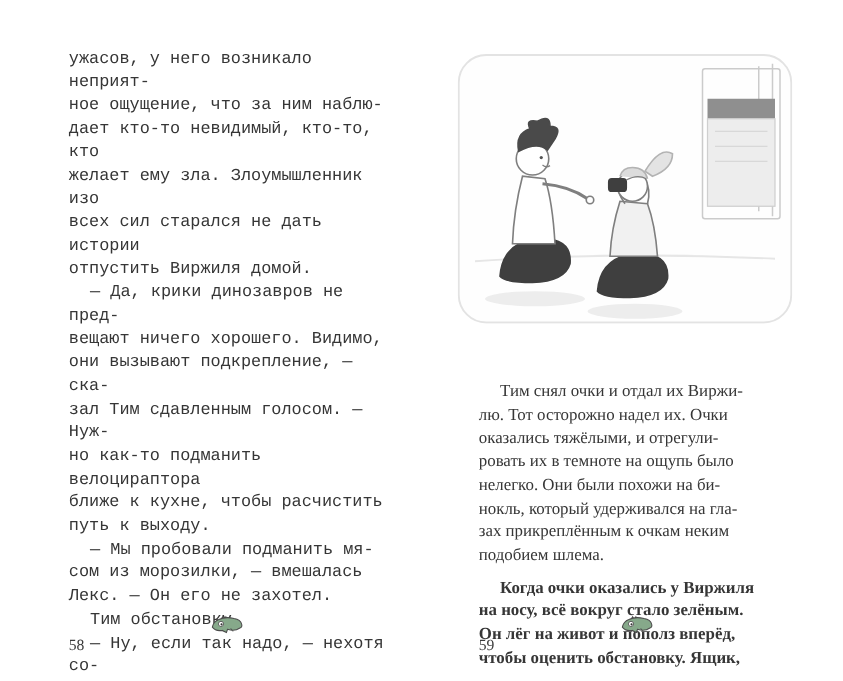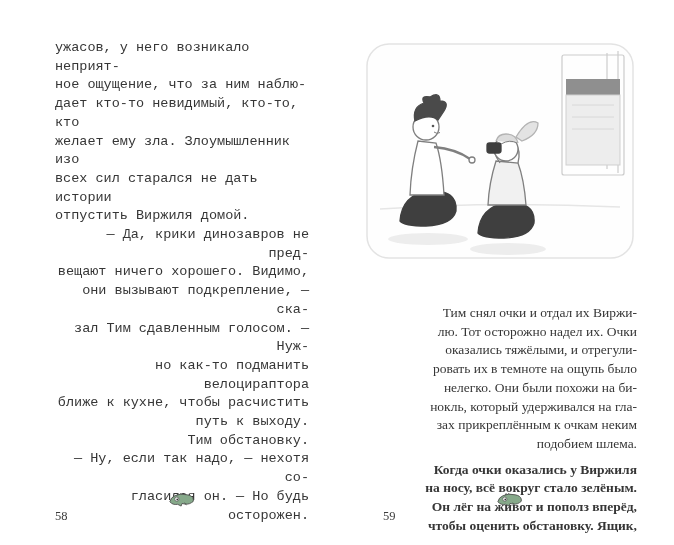--- a/index.html
+++ b/index.html
@@ -1,21 +1,21 @@
 <!DOCTYPE html>
 <html><head>
 <meta charset="utf-8">
 <style>
   * { margin:0; padding:0; box-sizing:border-box; }
   html, body { width:674px; height:545px; background:#ffffff; overflow:hidden; }
   body { position:relative; font-family:"Liberation Serif", serif; color:#363636; }
 
   .text-col { position:absolute; width:254px; font-size:13.5px; line-height:18.7px; }
   .para { white-space:pre-line; }
-  .para.indent { text-indent:17px;text-align:right; }
+  .para.indent { text-indent:17px; }
   .para.gap { margin-top:7px;font-weight:bold; }
 
   .left-col  { left:55px;  top:39px;font-family:Liberation Mono, monospace; }
   .right-col { left:383px; top:264px;margin-top:40px; }
 
   .illustration { position:absolute; left:366px; top:43px; width:268px; height:216px; }
 
   .footer { position:absolute; width:254px; text-align:left; top:492px; }
   .footer-left  { left:55px; }
   .footer-right { left:383px; }
@@ -34,20 +34,23 @@
 желает ему зла. Злоумышленник изо
 всех сил старался не дать истории
 отпустить Виржиля домой.</p>
     <p class="para indent">— Да, крики динозавров не пред-
 вещают ничего хорошего. Видимо,
 они вызывают подкрепление, — ска-
 зал Тим сдавленным голосом. — Нуж-
 но как-то подманить велоцираптора
 ближе к кухне, чтобы расчистить
 путь к выходу.</p>
+    <p class="para indent">— Мы пробовали подманить мя-
+сом из морозилки, — вмешалась
+Лекс. — Он его не захотел.</p>
     <p class="para indent">Тим обстановку.</p>
     <p class="para indent">— Ну, если так надо, — нехотя со-
 гласился он. — Но будь осторожен.</p>
   </div>
 
   <div class="illustration">
     <svg viewBox="0 0 268 216" width="268" height="216">
       <rect x="1" y="1" width="266" height="214" rx="22" fill="#fefefe" stroke="#e3e3e3" stroke-width="1.5"></rect>
 
       <g stroke="#cbcbcb" stroke-width="1.2" fill="none">

